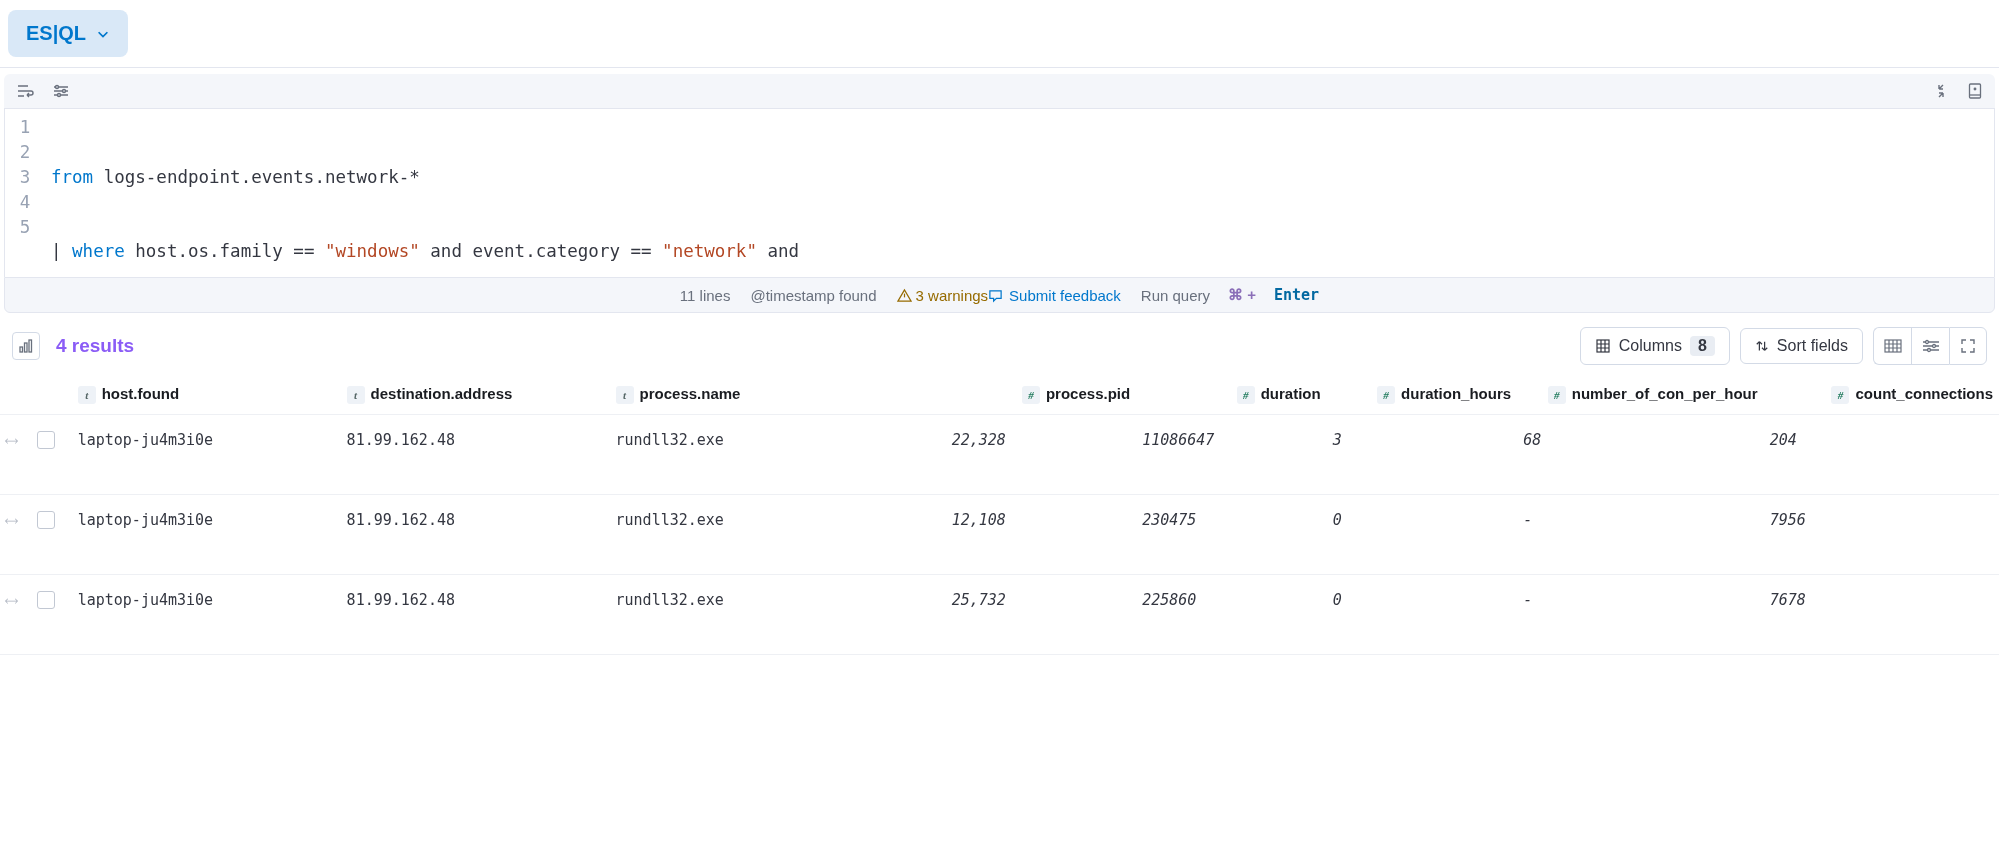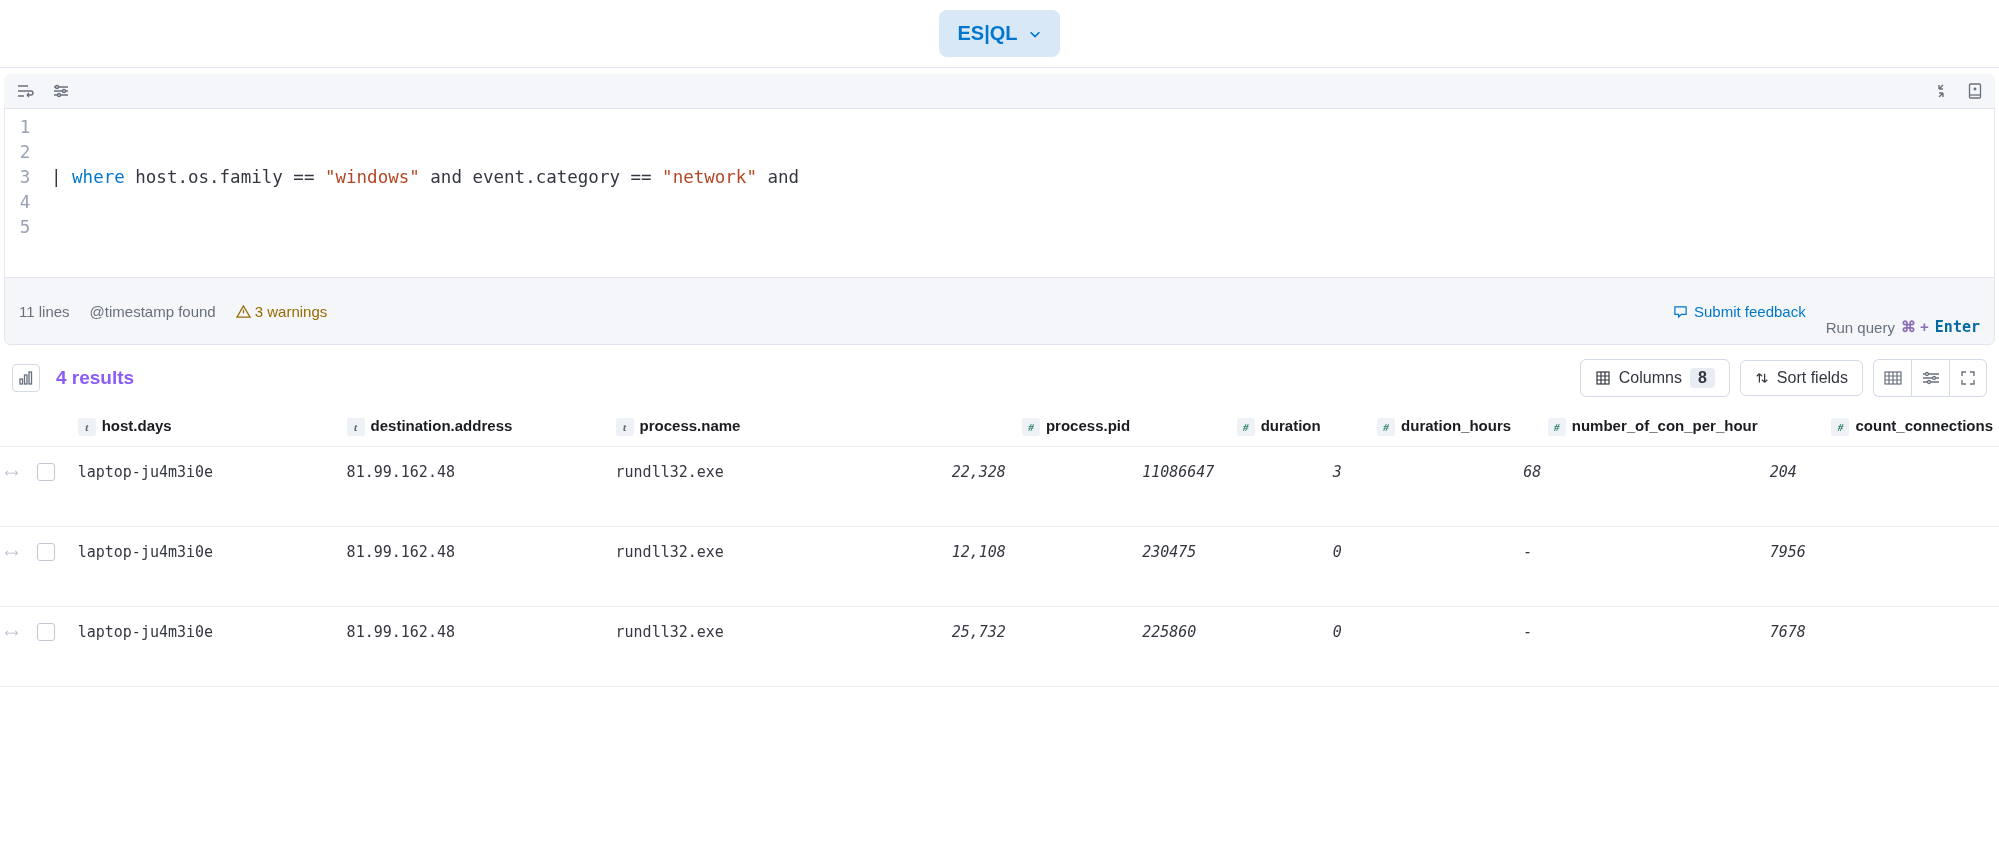--- a/index.html
+++ b/index.html
@@ -12,21 +12,20 @@
   }
   
   
   .topbar {
     display: flex;
     align-items: center;
     justify-content: space-between;
     padding: 10px 8px;
     border-bottom: 1px solid #e3e6ef;
     background: #fff;
-    flex-direction: column;
   }
   .esql-badge {
     display: flex;
     align-items: center;
     gap: 10px;
     background: #d9e8f7;
     color: #07c;
     font-weight: 600;
     font-size: 20px;
     padding: 12px 18px;
@@ -127,38 +126,38 @@
     overflow: hidden;
   }
   .code-line { height: 25px; }
   .kw { color: #07c; font-weight: 500; }
   .str { color: #b34724; }
   
   
   .editor-status {
     display: flex;
     align-items: center;
-    justify-content: space-between;
+    justify-content: center;
     padding: 8px 14px;
     background: #f4f6fa;
     margin: 0 4px;
     border: 1px solid #e3e6ef;
     border-top: 1px solid #e3e6ef;
     border-radius: 0 0 6px 6px;
   }
   .status-left, .status-right {
     display: flex;
     align-items: center;
     gap: 20px;
     font-size: 15px;
   }
   .status-left { color: #69707d; }
   .warn { color: #966b00; display: flex; align-items: center; gap: 4px;}
   .feedback { color: #07c; display: flex; align-items: center; gap: 6px;}
-  .runq { color: #69707d; display: flex; align-items: center; gap: 6px; margin-top: 32px; }
+  .runq { color: #69707d; display: flex; align-items: center; gap: 18px; }
   .keystroke { color: #69707d; font-weight: 600;}
   .enter-key { color: #0369a1; font-weight: 700; font-family: monospace;}
   
   
   .results-header {
     display: flex;
     align-items: center;
     justify-content: space-between;
     padding: 14px 12px 10px 12px;
   }
@@ -325,20 +324,21 @@
 <div class="editor-wrap">
   <div class="gutter">
     <div>1</div>
     <div>2</div>
     <div>3</div>
     <div>4</div>
     <div>5</div>
     <div></div>
   </div>
   <div class="code">
+    <div class="code-line"><span class="kw">from</span><span> logs-endpoint.events.network-*</span></div>
     <div class="code-line"><span>| </span><span class="kw">where</span><span> host.os.family == </span><span class="str">"windows"</span><span> and event.category == </span><span class="str">"network"</span><span> and</span></div>
     
     
     
     
   </div>
 </div>
 
 <div class="editor-status">
   <div class="status-left">
@@ -427,21 +427,21 @@
     <col style="width:170px">
     <col style="width:170px">
     <col style="width:170px">
     <col style="width:220px">
     <col style="width:210px">
   </colgroup>
   <thead>
     <tr>
       <th class="expand-cell"></th>
       <th class="checkbox-cell"></th>
-      <th><span class="type-badge">t</span><span>host.days</span></th>
+      <th><span class="type-badge">t</span><span>host.found</span></th>
       <th><span class="type-badge">t</span><span>destination.address</span></th>
       <th><span class="type-badge">t</span><span>process.name</span></th>
       <th class="num-col"><span class="type-badge num">#</span><span>process.pid</span></th>
       <th class="num-col"><span class="type-badge num">#</span><span>duration</span></th>
       <th class="num-col"><span class="type-badge num">#</span><span>duration_hours</span></th>
       <th class="num-col"><span class="type-badge num">#</span><span>number_of_con_per_hour</span></th>
       <th class="num-col"><span class="type-badge num">#</span><span>count_connections</span></th>
     </tr>
   </thead>
   <tbody id="tbody">

